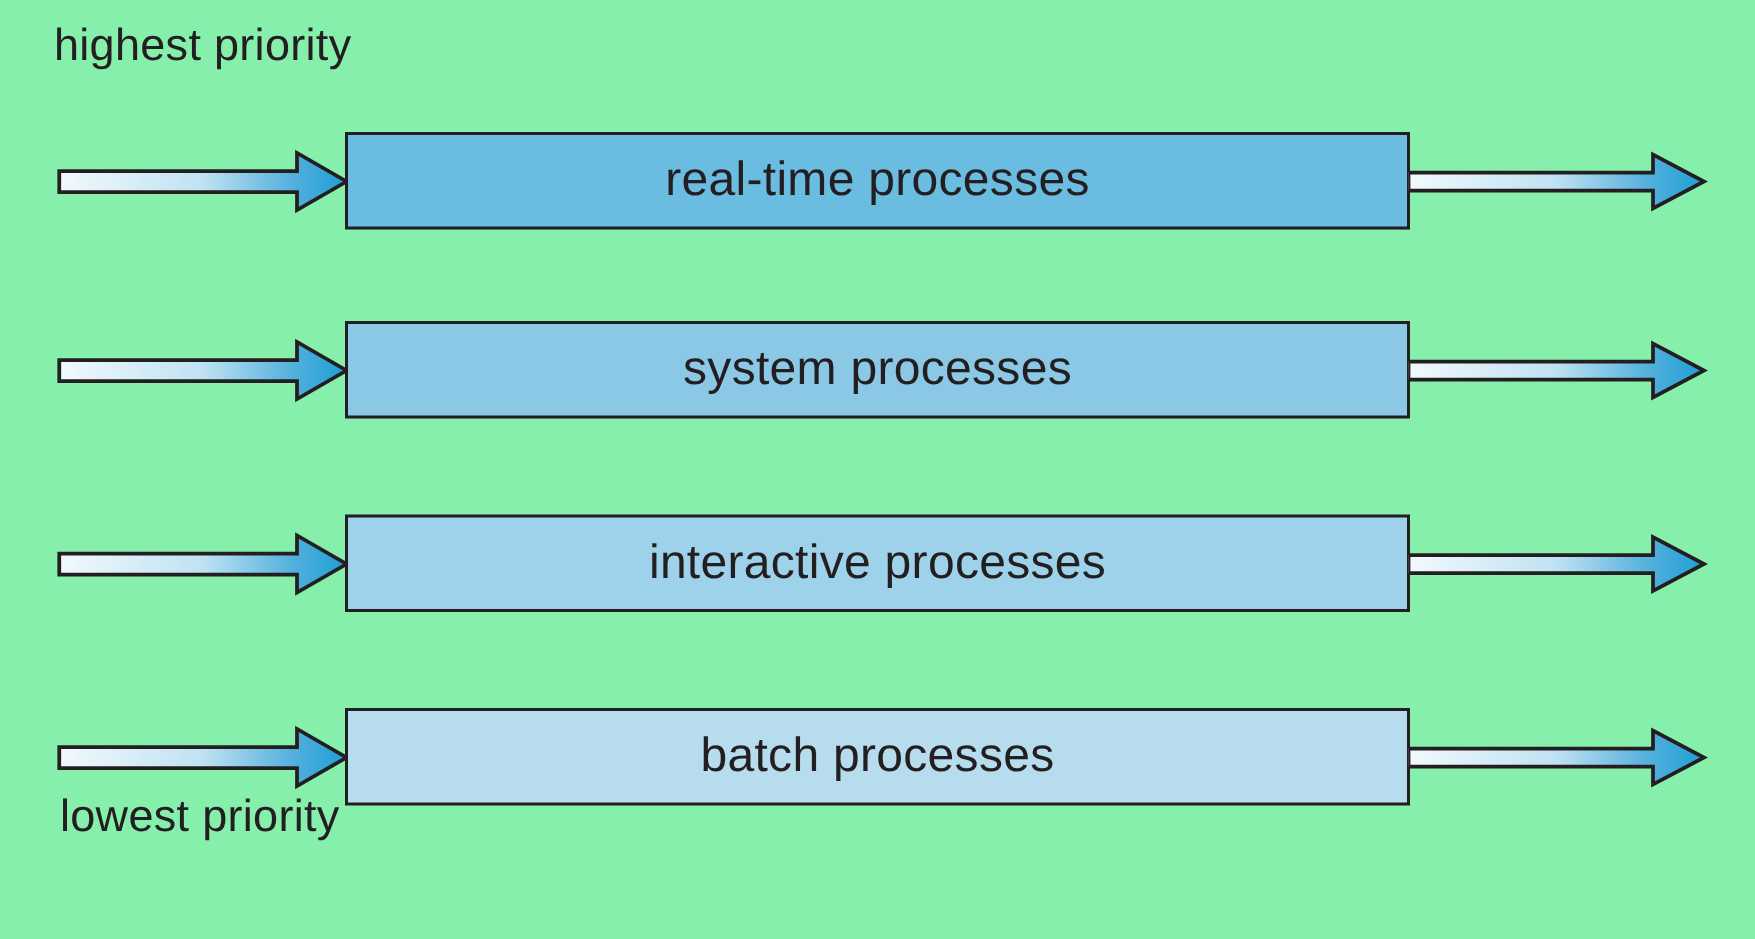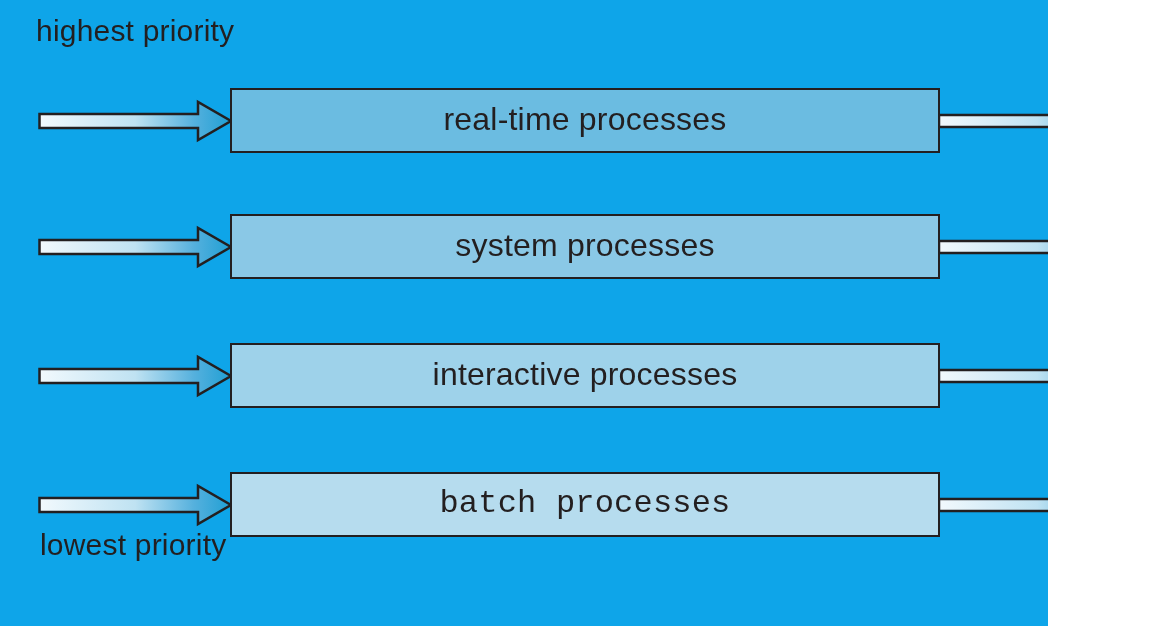--- a/index.html
+++ b/index.html
@@ -3,23 +3,23 @@
 <meta charset="utf-8">
 <style>
   html, body {
     margin: 0;
     padding: 0;
     background: #ffffff;
     font-family: "Liberation Sans", sans-serif;
   }
   .canvas {
     position: relative;
-    width: 1048px;
+    width: 1170px;
     height: 626px;
-    background: #0ea5e9;
+    background: #86efac;
     overflow: hidden;
   }
   .corner-label {
     position: absolute;
     font-size: 30px;
     color: #231f20;
     letter-spacing: 0.2px;
   }
   .label-top    { left: 36px; top: 14px; }
   .label-bottom { left: 40px; top: 528px; }
@@ -112,21 +112,21 @@
     </div>
     <svg class="arrow-svg arrow-out" width="200" height="44" viewBox="0 0 200 44">
       <polygon points="0,16 163,16 163,4 197,22 163,40 163,28 0,28" fill="url(#arrowGrad)" stroke-width="2.5" stroke="#231f20"></polygon>
     </svg>
   </div>
 
   <div class="queue-row row-3">
     <svg class="arrow-svg arrow-in" width="196" height="44" viewBox="0 0 196 44">
       <polygon points="1.5,15 160,15 160,3 193,22 160,41 160,29 1.5,29" fill="url(#arrowGrad)" stroke-width="2.5" stroke="#231f20"></polygon>
     </svg>
-    <div class="queue-box" style="background-color: rgb(182, 220, 238); font-family: Liberation Mono, monospace;">
+    <div class="queue-box" style="background-color: rgb(182, 220, 238);">
       <span class="queue-label">batch processes</span>
     </div>
     <svg class="arrow-svg arrow-out" width="200" height="44" viewBox="0 0 200 44">
       <polygon points="0,16 163,16 163,4 197,22 163,40 163,28 0,28" fill="url(#arrowGrad)" stroke-width="2.5" stroke="#231f20"></polygon>
     </svg>
   </div>
 
   <div class="corner-label label-bottom">lowest priority</div>
 
 </div>

